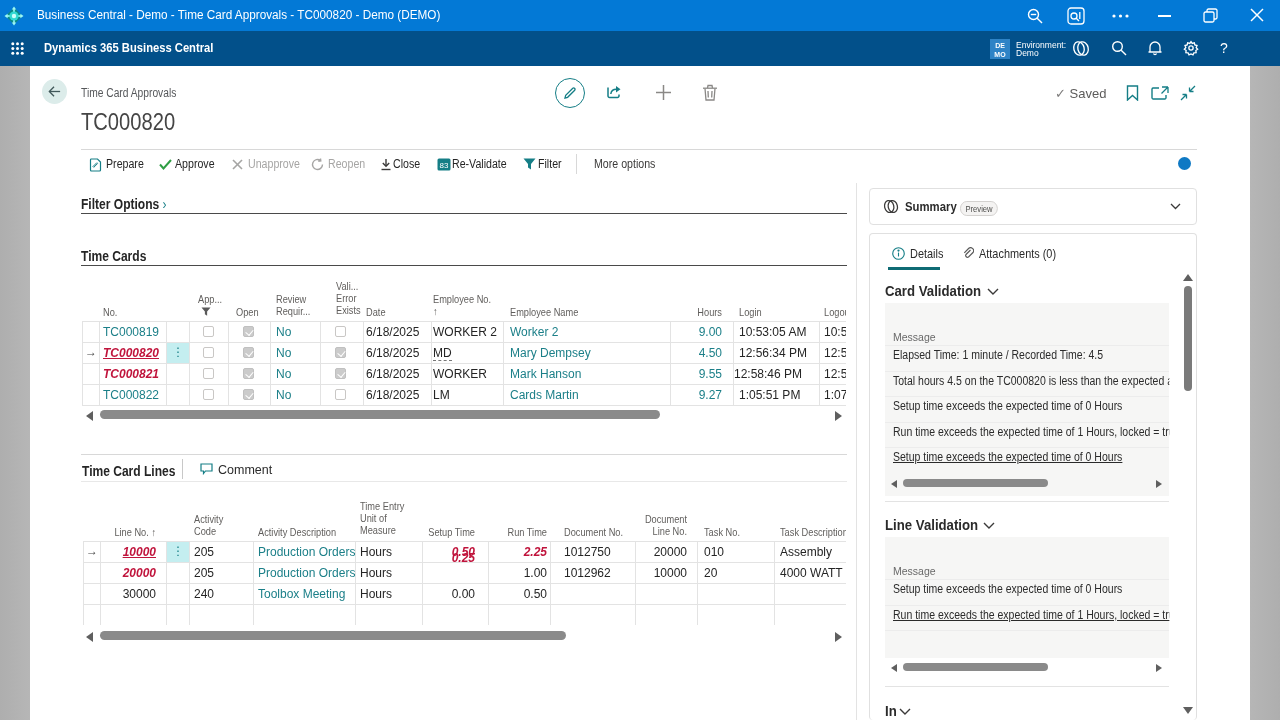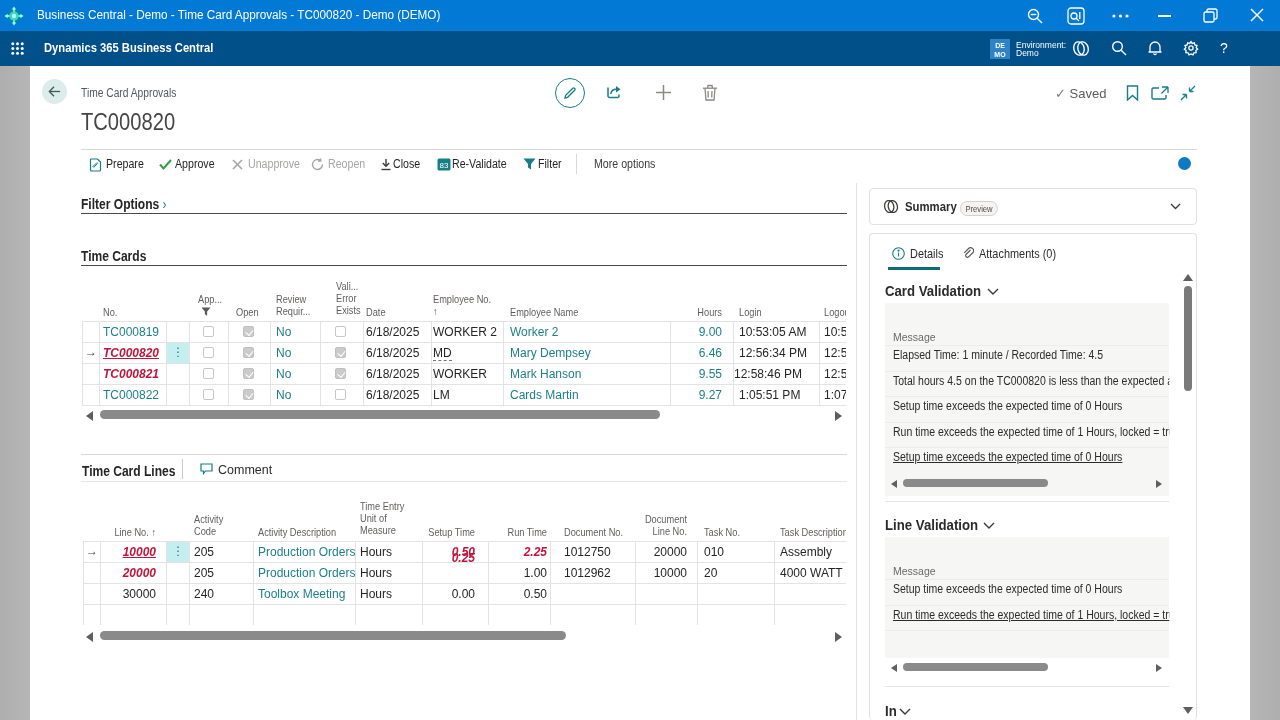--- a/index.html
+++ b/index.html
@@ -284,21 +284,21 @@
   <div class="abs" style="left:3px;top:65px;color:#444;font-size:12px">→</div>
   <div class="gc redtxt" style="left:21px;top:63px;text-decoration:underline">TC000820</div>
   <div class="abs" style="left:85px;top:63px;width:22px;height:20px;background:#c4eef0;color:#157e86;font-size:12px;text-align:center;line-height:19px">⋮</div>
   <div class="cb" style="left:121px;top:67px"></div>
   <div class="cb chk" style="left:161px;top:67px"></div>
   <div class="gc link" style="left:194px;top:63px">No</div>
   <div class="cb chk" style="left:253px;top:67px"></div>
   <div class="gc" style="left:284px;top:63px">6/18/2025</div>
   <div class="gc" style="left:351px;top:63px"><span style="border-bottom:1px dashed #777">MD</span></div>
   <div class="gc link" style="left:428px;top:63px">Mary Dempsey</div>
-  <div class="gc link" style="left:560px;top:63px;width:80px;text-align:right">6.46</div>
+  <div class="gc link" style="left:560px;top:63px;width:80px;text-align:right">4.50</div>
   <div class="gc" style="left:657px;top:63px">12:56:34 PM</div>
   <div class="gc" style="left:742px;top:63px;width:22px">12:57</div>
 
   <div class="gc redtxt" style="left:21px;top:84px">TC000821</div>
   <div class="cb" style="left:121px;top:88px"></div>
   <div class="cb chk" style="left:161px;top:88px"></div>
   <div class="gc link" style="left:194px;top:84px">No</div>
   <div class="cb chk" style="left:253px;top:88px"></div>
   <div class="gc" style="left:284px;top:84px">6/18/2025</div>
   <div class="gc" style="left:351px;top:84px">WORKER</div>

